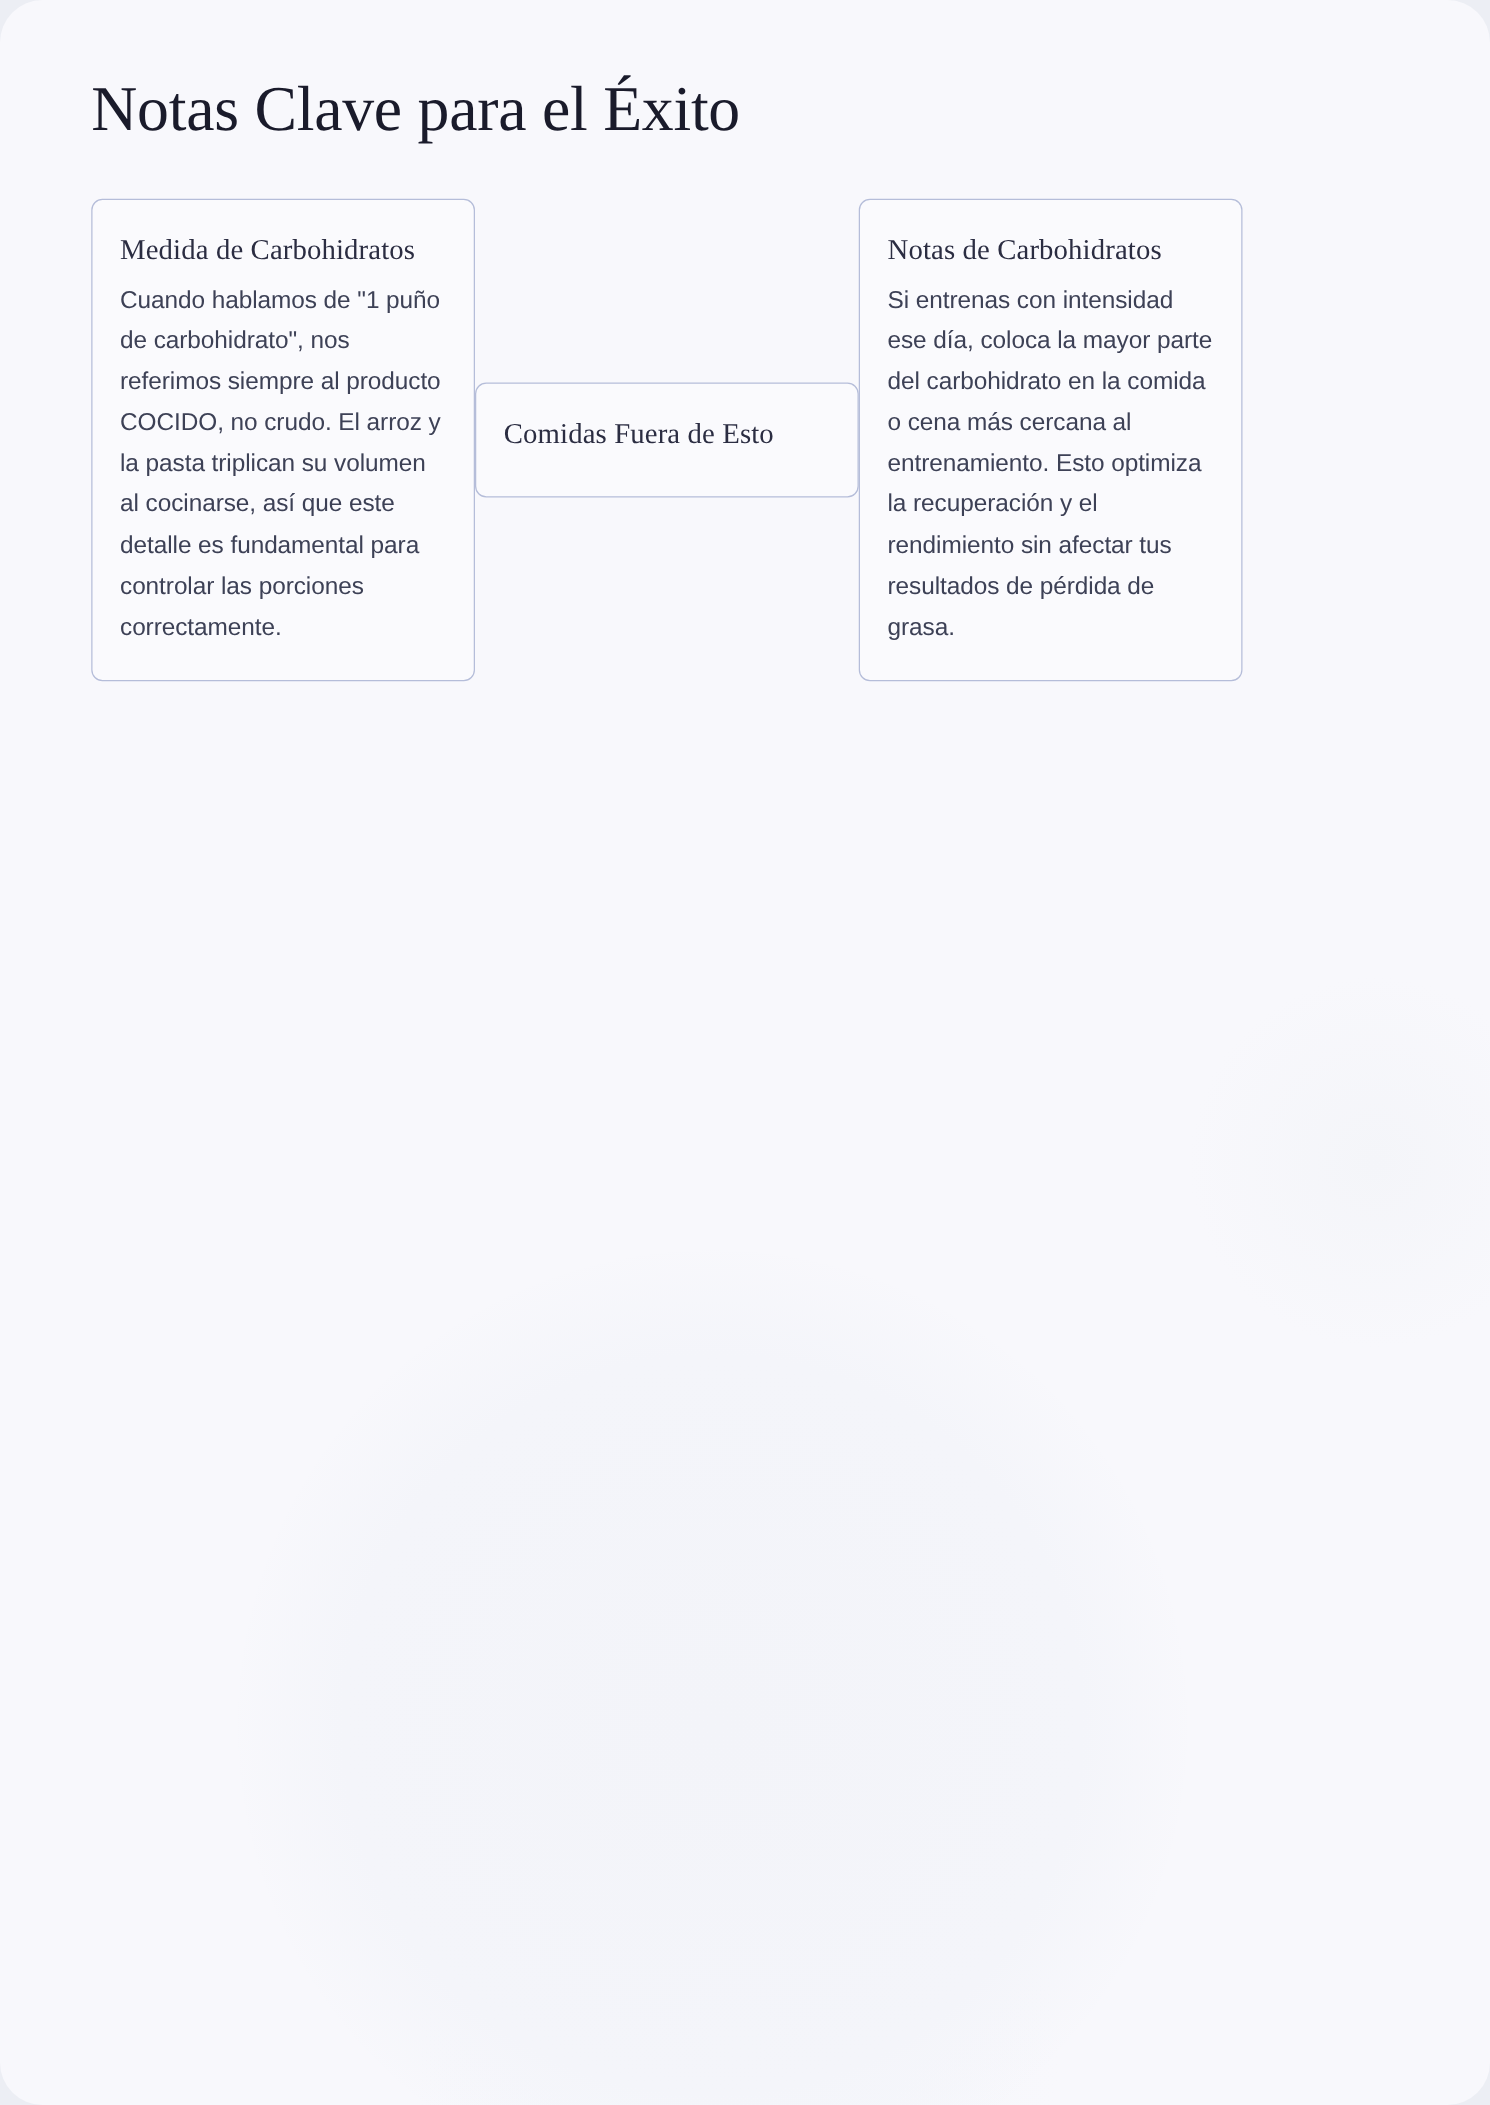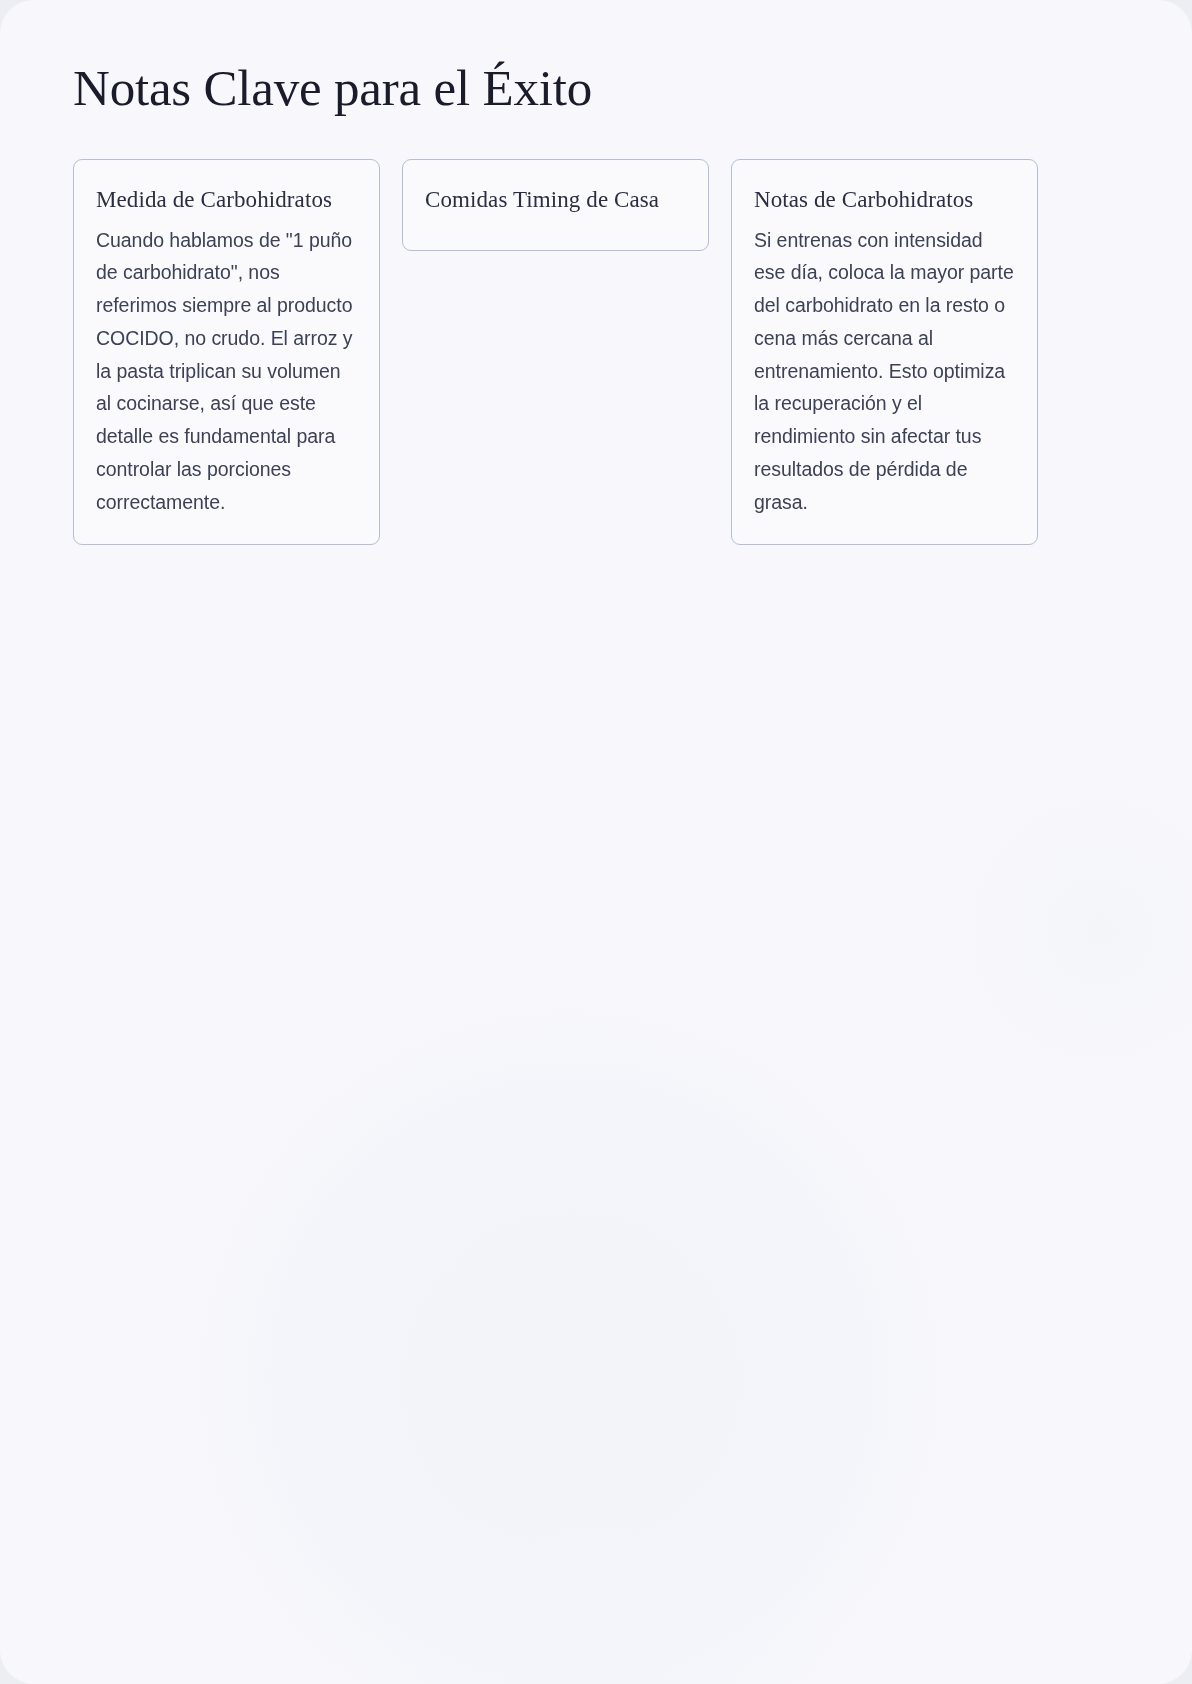--- a/index.html
+++ b/index.html
@@ -73,22 +73,21 @@
     white-space: nowrap;
   }
 
   
   .cards {
     position: absolute;
     left: 73px;
     top: 159px;
     width: 966px;
     display: flex;
-    gap: 22px;
-    align-items: flex-start;
+    align-items: center;
   }
   .card {
     box-sizing: border-box;
     width: 307px;
     background: #fafafd;
     border: 1.6px solid #b5bdd9;
     border-radius: 9px;
     padding: 24px 22px 26px 22px;
     display: flex;
     flex-direction: column;
@@ -125,23 +124,23 @@
     <h1 class="page-title">Notas Clave para el Éxito</h1>
 
     <div class="cards">
 
       <div class="card">
         <h2 class="card-title">Medida de Carbohidratos</h2>
         <p class="card-body">Cuando hablamos de "1 puño de carbohidrato", nos referimos siempre al producto COCIDO, no crudo. El arroz y la pasta triplican su volumen al cocinarse, así que este detalle es fundamental para controlar las porciones correctamente.</p>
       </div>
 
       <div class="card">
-        <h2 class="card-title">Comidas Timing de Casa</h2>
+        <h2 class="card-title">Comidas Fuera de Esto</h2>
       </div>
 
       <div class="card">
         <h2 class="card-title">Notas de Carbohidratos</h2>
-        <p class="card-body">Si entrenas con intensidad ese día, coloca la mayor parte del carbohidrato en la resto o cena más cercana al entrenamiento. Esto optimiza la recuperación y el rendimiento sin afectar tus resultados de pérdida de grasa.</p>
+        <p class="card-body">Si entrenas con intensidad ese día, coloca la mayor parte del carbohidrato en la comida o cena más cercana al entrenamiento. Esto optimiza la recuperación y el rendimiento sin afectar tus resultados de pérdida de grasa.</p>
       </div>
 
     </div>
   </div>
 </div>
 
 </body></html>

